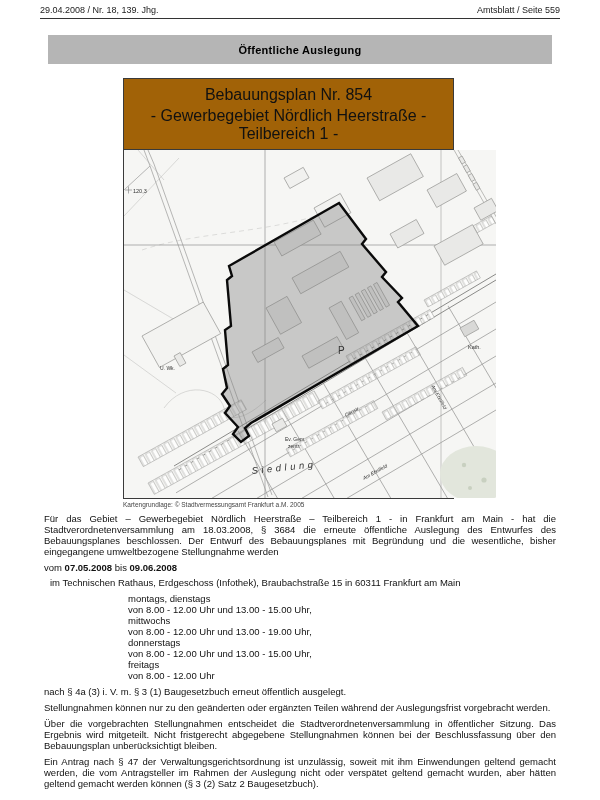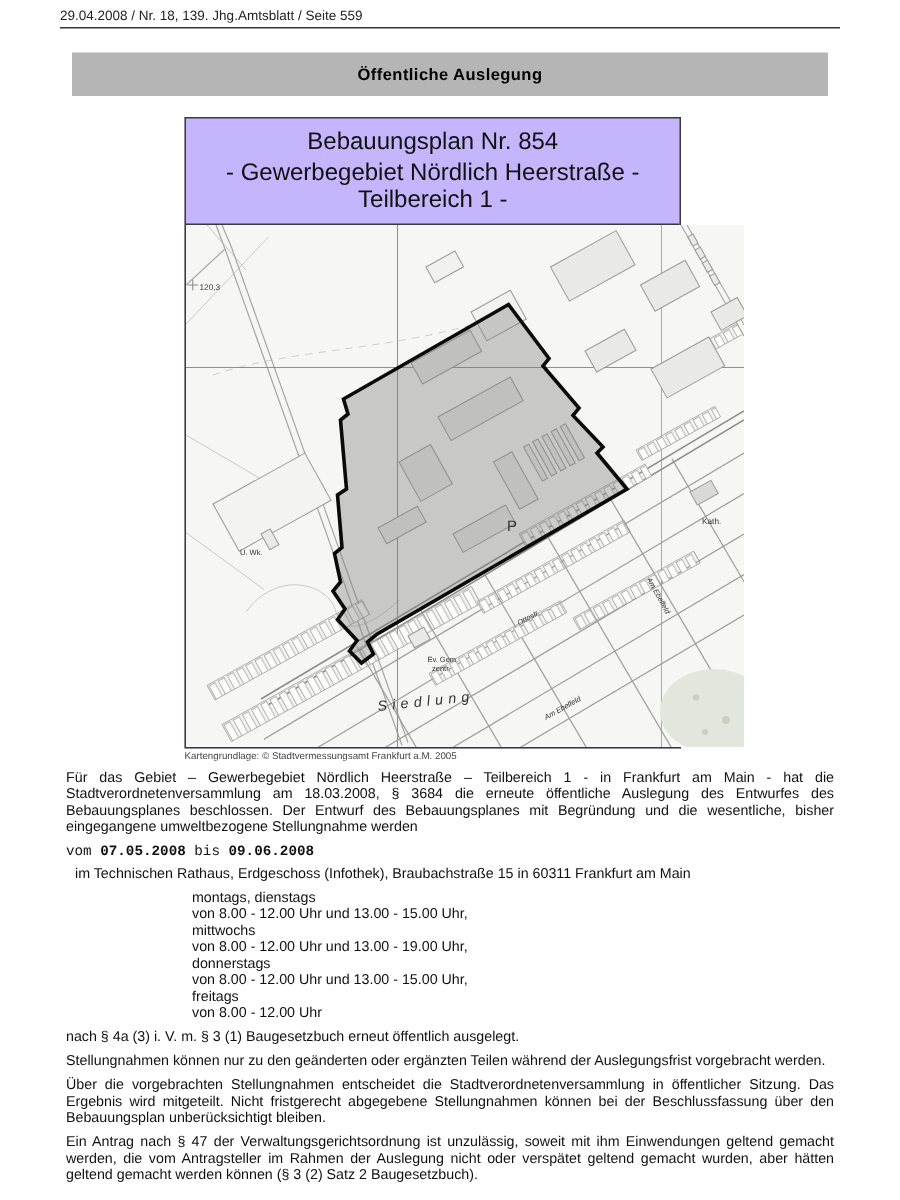--- a/index.html
+++ b/index.html
@@ -1,33 +1,33 @@
 <!DOCTYPE html>
 <html><head>
 <meta charset="utf-8">
 <style>
   html,body{margin:0;padding:0;}
   body{
     width:600px;height:800px;overflow:hidden;background:#ffffff;
     font-family:"Liberation Sans","DejaVu Sans",sans-serif;color:#1a1a1a;
     position:relative;
   }
-  .header{display:flex;padding:5px 40px 0 40px;font-size:9px;color:#222;}
+  .header{display:flex;justify-content:space-between;padding:5px 40px 0 40px;font-size:9px;color:#222;}
   .header-rule{margin:3px 40px 0 40px;border-bottom:1px solid #333;}
   .banner{margin:16px 48px 0 48px;height:29px;background:#b5b5b5;display:flex;align-items:center;justify-content:center;}
   .banner span{font-size:11px;font-weight:bold;color:#000;letter-spacing:0.3px;}
-  .map-box{width:331px;margin:14px 0 0 123px;border:1px solid #3a3a3a;box-sizing:border-box;background:#c4b5fd;}
+  .map-box{width:331px;margin:14px 0 0 123px;border:1px solid #3a3a3a;box-sizing:border-box;background:#a16207;}
   .map-box-header{border-bottom:1px solid #3a3a3a;text-align:center;padding:7px 4px 6px 4px;}
   .map-title{font-size:16px;color:#111;}
   .map-subtitle{font-size:16px;color:#111;margin-top:3px;}
   .map-svg{display:block;}
   .map-caption{margin:2px 0 0 123px;font-size:6.5px;color:#444;}
   .body-text{margin:5px 44px 0 44px;font-size:9.5px;line-height:11px;color:#111;}
   .body-text p{margin:0 0 5px 0;text-align:justify;}
-  .period{text-align:right;margin:2px 0 4px 0 !important;font-family:Liberation Mono, monospace;}
+  .period{text-align:right;margin:2px 0 4px 0 !important;}
   .location{text-align:center;padding-left:6px;}
   .hours{margin:1px 0 5px 84px;}
   .hours-row{display:flex;flex-direction:column;}
   .hours-days{width:148px;flex:none;}
   .signature{margin-top:24px;text-align:right;padding-right:22px;line-height:10.5px;}
   svg text{font-family:"Liberation Sans","DejaVu Sans",sans-serif;fill:#333;}
 </style>
 </head>
 <body>
 

